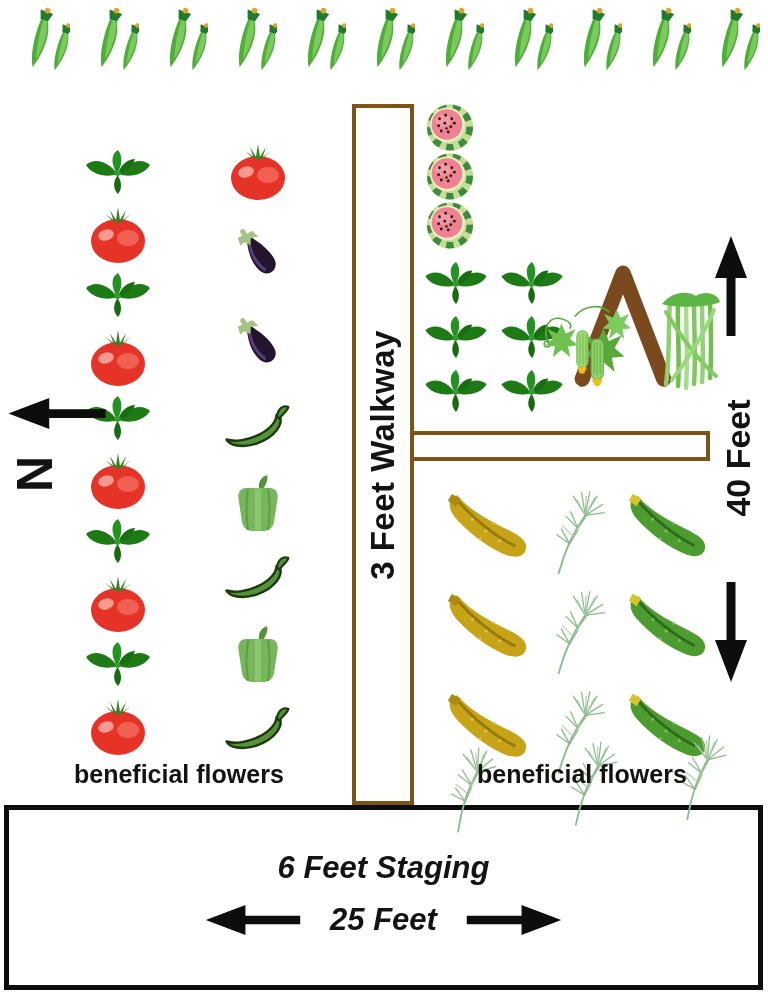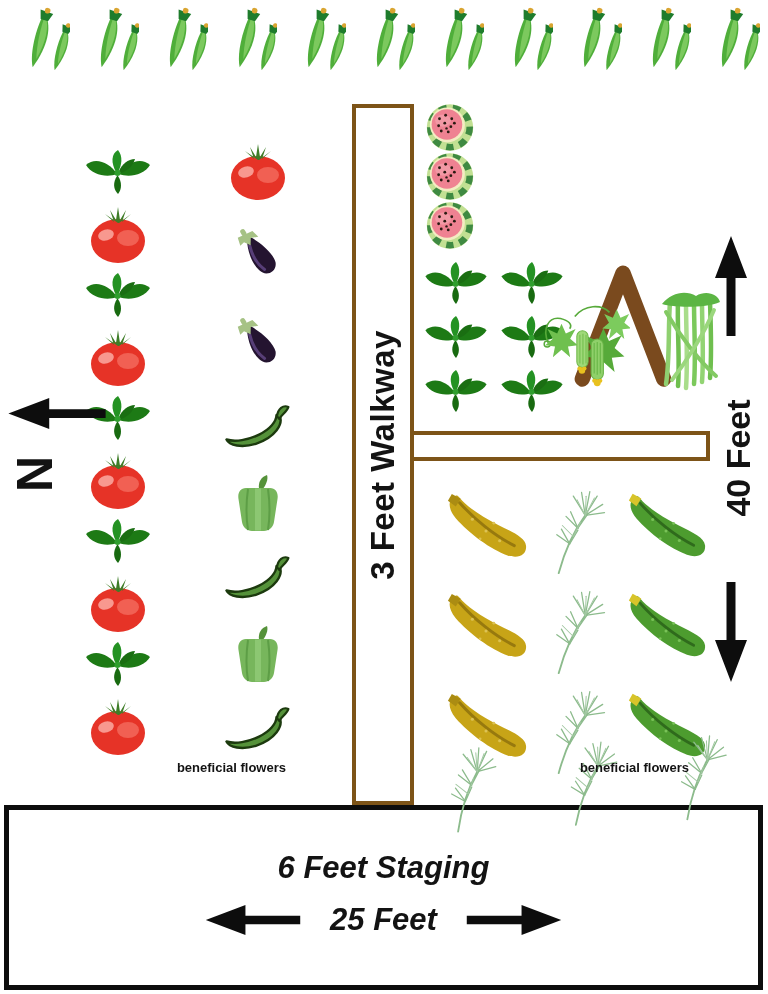--- a/index.html
+++ b/index.html
@@ -56,21 +56,21 @@
   .arrow{position:absolute;width:100px;height:36px;}
   #arrow-up{left:681px;top:268px;transform:rotate(-90deg);}
   #arrow-down{left:681px;top:614px;transform:rotate(90deg);}
   #arrow-north{left:8px;top:396px;width:98px;height:35px;transform:rotate(180deg);}
   .arrow svg{width:100%;height:100%;display:block;}
 
   
   #label-40{position:absolute;left:680px;top:440px;width:116px;height:36px;display:flex;align-items:center;justify-content:center;transform:rotate(-90deg);font-size:34px;font-weight:700;white-space:nowrap;z-index:3;}
   #label-n{position:absolute;left:10px;top:446px;width:50px;height:56px;display:flex;align-items:center;justify-content:center;transform:rotate(-90deg);font-size:50px;font-weight:800;}
 
-  .beneficial{position:absolute;width:212px;text-align:right;font-size:13px;font-weight:700;z-index:7;}
+  .beneficial{position:absolute;width:212px;text-align:left;font-size:25px;font-weight:700;z-index:7;}
   #beneficial-left{left:74px;top:760px;}
   #beneficial-right{left:477px;top:760px;}
 
   
   #staging{position:absolute;left:4px;top:805px;width:759px;height:185px;border:5px solid var(--c-staging_border,#0d0d0d);box-sizing:border-box;background:#fff;z-index:4;display:flex;flex-direction:column;align-items:center;font-style:italic;}
   #staging .title{margin-top:40px;font-size:31px;font-weight:700;}
   #staging .dim-row{margin-top:16px;display:flex;align-items:center;gap:27px;}
   #staging .dim-row .txt{font-size:31px;font-weight:700;white-space:nowrap;}
   #staging .s-arrow{width:100px;height:34px;position:static;}
   #staging .s-arrow.flip{transform:rotate(180deg);}

